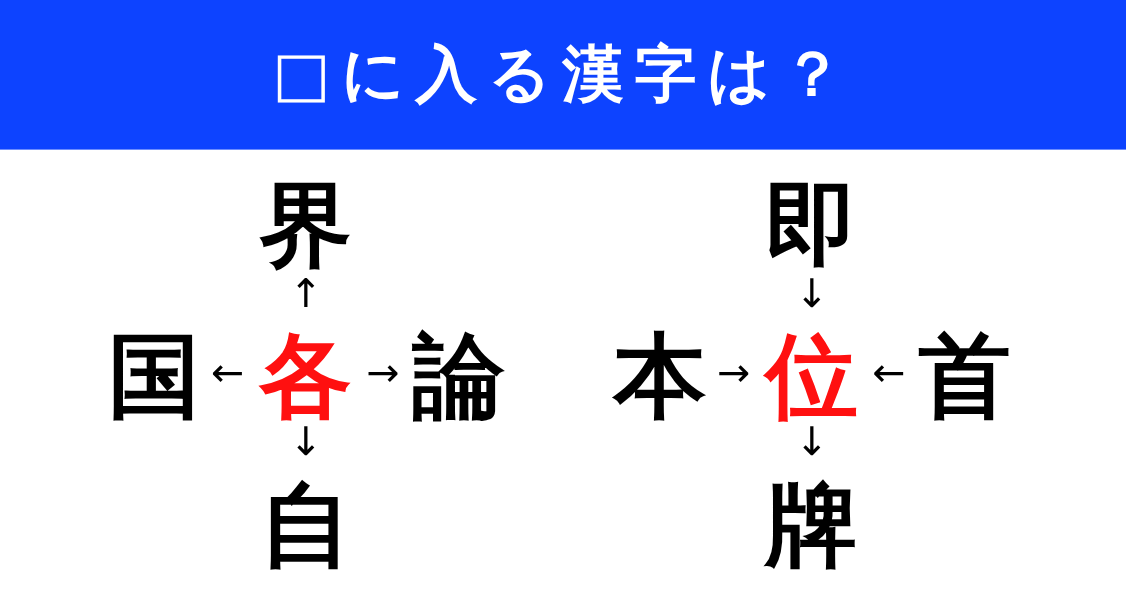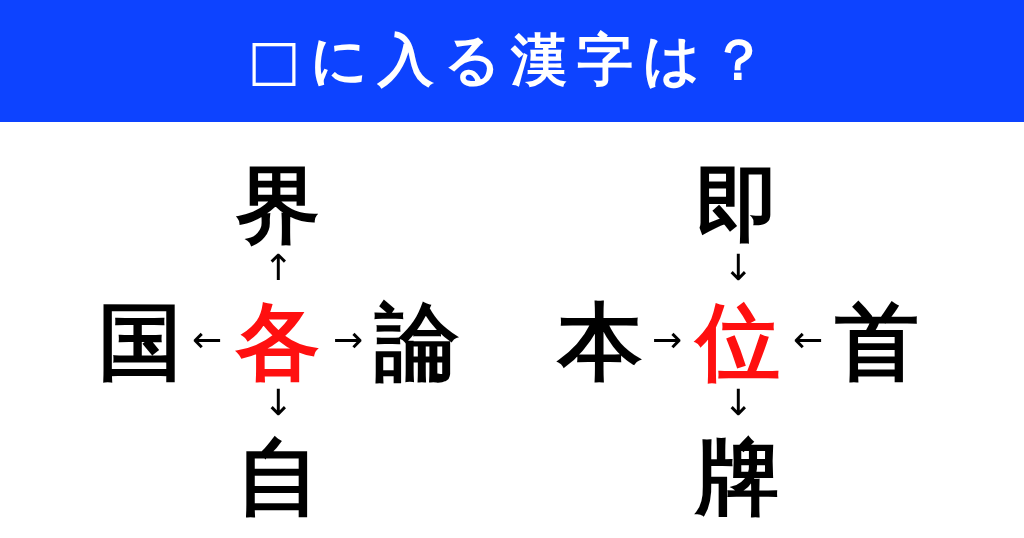--- a/index.html
+++ b/index.html
@@ -1,18 +1,18 @@
 <!DOCTYPE html>
 <html><head>
 <meta charset="utf-8">
 <style>
   html, body { margin:0; padding:0; }
   body { width:1024px; height:538px; background:#ffffff; position:relative; overflow:hidden;
          font-family:"DejaVu Sans", sans-serif; }
-  .header { position:absolute; left:0; top:0; width:1024px; height:122px; background:#0d43ff;
+  .header { position:absolute; left:0; top:0; width:1024px; height:136px; background:#0d43ff;
             display:flex; align-items:center; justify-content:center; }
   .header .title { color:#ffffff; font-size:56px; font-weight:bold; letter-spacing:10px; }
   .ch { position:absolute; font-size:84px; font-weight:bold; color:#000; line-height:1;
         width:90px; text-align:center; }
   .ch.answer { color:#ff1010; }
   .arrow { position:absolute; font-size:36px; color:#000; line-height:1; width:40px; text-align:center; }
 </style>
 </head>
 <body>
 

